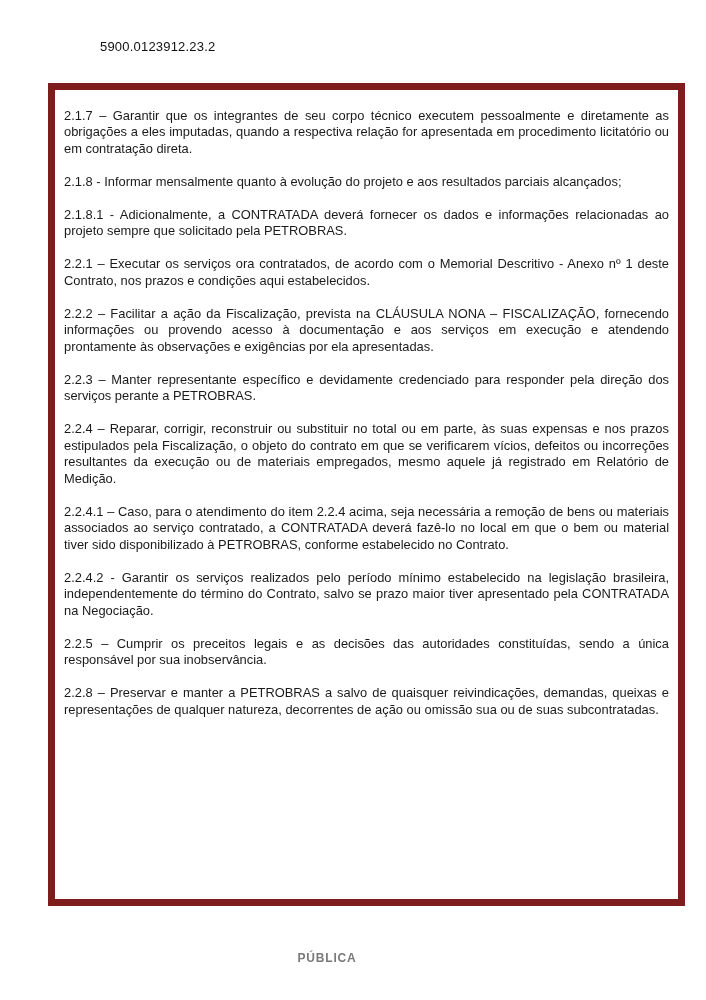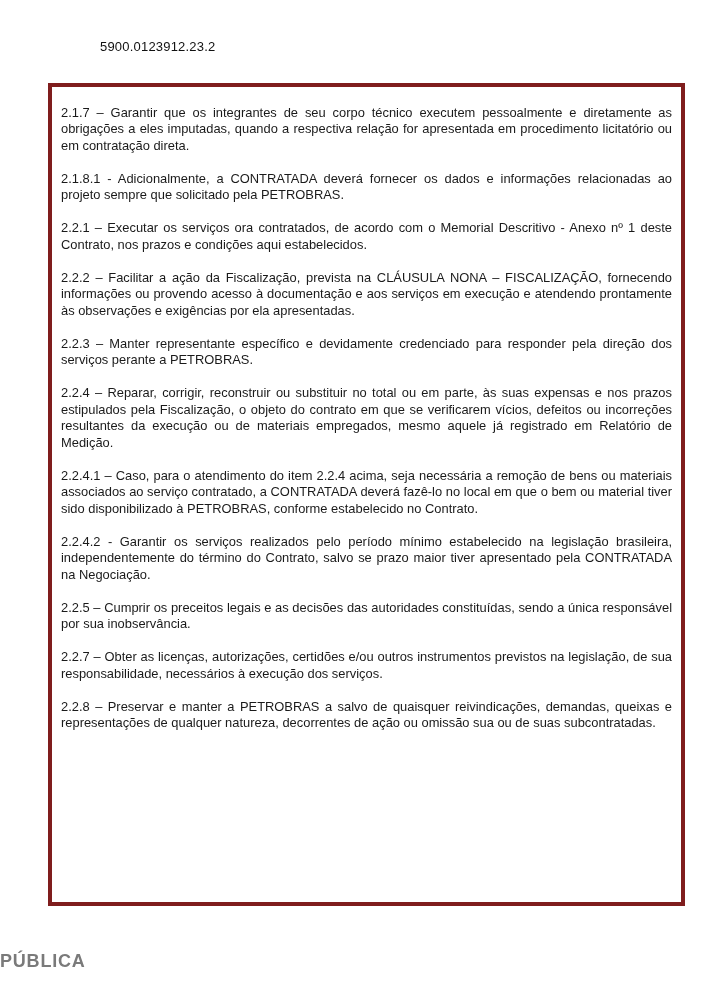--- a/index.html
+++ b/index.html
@@ -26,63 +26,63 @@
     letter-spacing: 0.2px;
     color: #111111;
     white-space: nowrap;
   }
   .content-box {
     position: absolute;
     left: 48px;
     top: 83px;
     width: 637px;
     height: 823px;
-    border: 4px solid #7f1d1d;
+    border: 7px solid #7f1d1d;
     padding: 1px 9px 0 9px;
     overflow: hidden;
     background: #ffffff;
   }
   .content-box p {
     font-size: 12.9px;
     line-height: 16.5px;
     text-align: justify;
     color: #1a1a1a;
     margin-top: 16.5px;
   }
   .content-box p.gap-before {
     margin-top: 33px;
   }
   .footer-label {
     position: absolute;
     left: 0;
     top: 951px;
     width: 654px;
-    text-align: left;
-    font-size: 18px;
+    text-align: center;
+    font-size: 12px;
     font-weight: bold;
     letter-spacing: 0.8px;
     color: #7a7a7a;
   }
 </style>
 </head>
 <body>
 
 <div class="page">
 
   <div class="doc-number">5900.0123912.23.2</div>
 
   <div class="content-box">
     <p>2.1.7 – Garantir que os integrantes de seu corpo técnico executem pessoalmente e diretamente as obrigações a eles imputadas, quando a respectiva relação for apresentada em procedimento licitatório ou em contratação direta.</p>
+    <p>2.1.8 - Informar mensalmente quanto à evolução do projeto e aos resultados parciais alcançados;</p>
     <p>2.1.8.1 - Adicionalmente, a CONTRATADA deverá fornecer os dados e informações relacionadas ao projeto sempre que solicitado pela PETROBRAS.</p>
     <p>2.2.1 – Executar os serviços ora contratados, de acordo com o Memorial Descritivo - Anexo nº 1 deste Contrato, nos prazos e condições aqui estabelecidos.</p>
     <p>2.2.2 – Facilitar a ação da Fiscalização, prevista na CLÁUSULA NONA – FISCALIZAÇÃO, fornecendo informações ou provendo acesso à documentação e aos serviços em execução e atendendo prontamente às observações e exigências por ela apresentadas.</p>
     <p>2.2.3 – Manter representante específico e devidamente credenciado para responder pela direção dos serviços perante a PETROBRAS.</p>
     <p>2.2.4 – Reparar, corrigir, reconstruir ou substituir no total ou em parte, às suas expensas e nos prazos estipulados pela Fiscalização, o objeto do contrato em que se verificarem vícios, defeitos ou incorreções resultantes da execução ou de materiais empregados, mesmo aquele já registrado em Relatório de Medição.</p>
     <p>2.2.4.1 – Caso, para o atendimento do item 2.2.4 acima, seja necessária a remoção de bens ou materiais associados ao serviço contratado, a CONTRATADA deverá fazê-lo no local em que o bem ou material tiver sido disponibilizado à PETROBRAS, conforme estabelecido no Contrato.</p>
     <p>2.2.4.2 - Garantir os serviços realizados pelo período mínimo estabelecido na legislação brasileira, independentemente do término do Contrato, salvo se prazo maior tiver apresentado pela CONTRATADA na Negociação.</p>
     <p>2.2.5 – Cumprir os preceitos legais e as decisões das autoridades constituídas, sendo a única responsável por sua inobservância.</p>
-    <p>2.2.7 – Obter as licenças, autorizações, certidões e/ou outros instrumentos previstos na legislação, de sua responsabilidade, necessários à execução dos serviços.</p>
     <p>2.2.8 – Preservar e manter a PETROBRAS a salvo de quaisquer reivindicações, demandas, queixas e representações de qualquer natureza, decorrentes de ação ou omissão sua ou de suas subcontratadas.</p>
   </div>
 
   <div class="footer-label">PÚBLICA</div>
 
 </div>
 
 </body></html>

